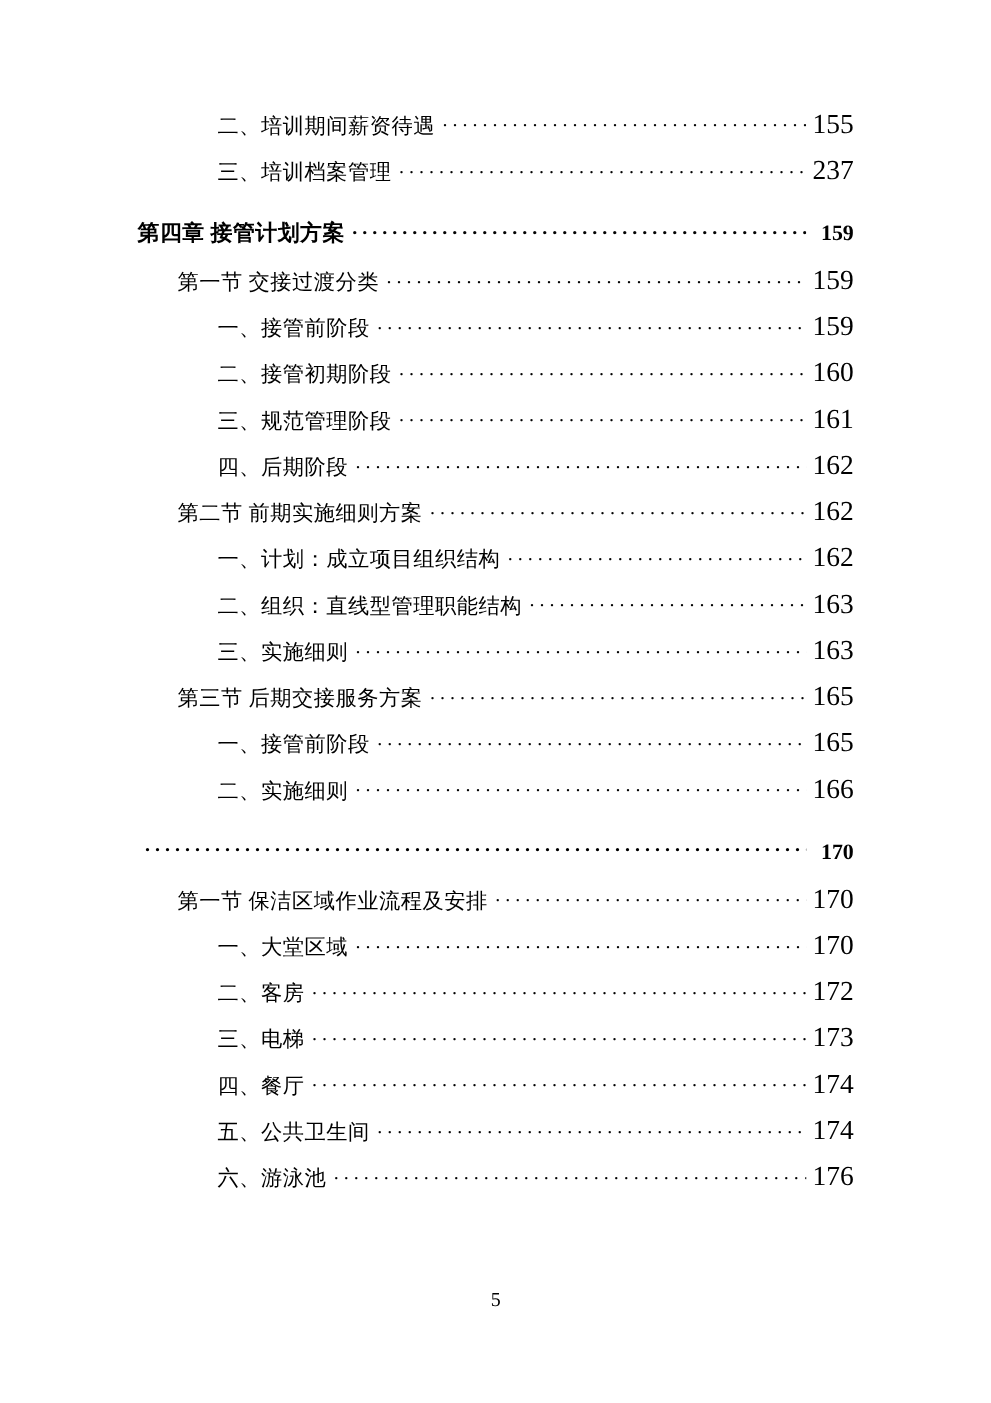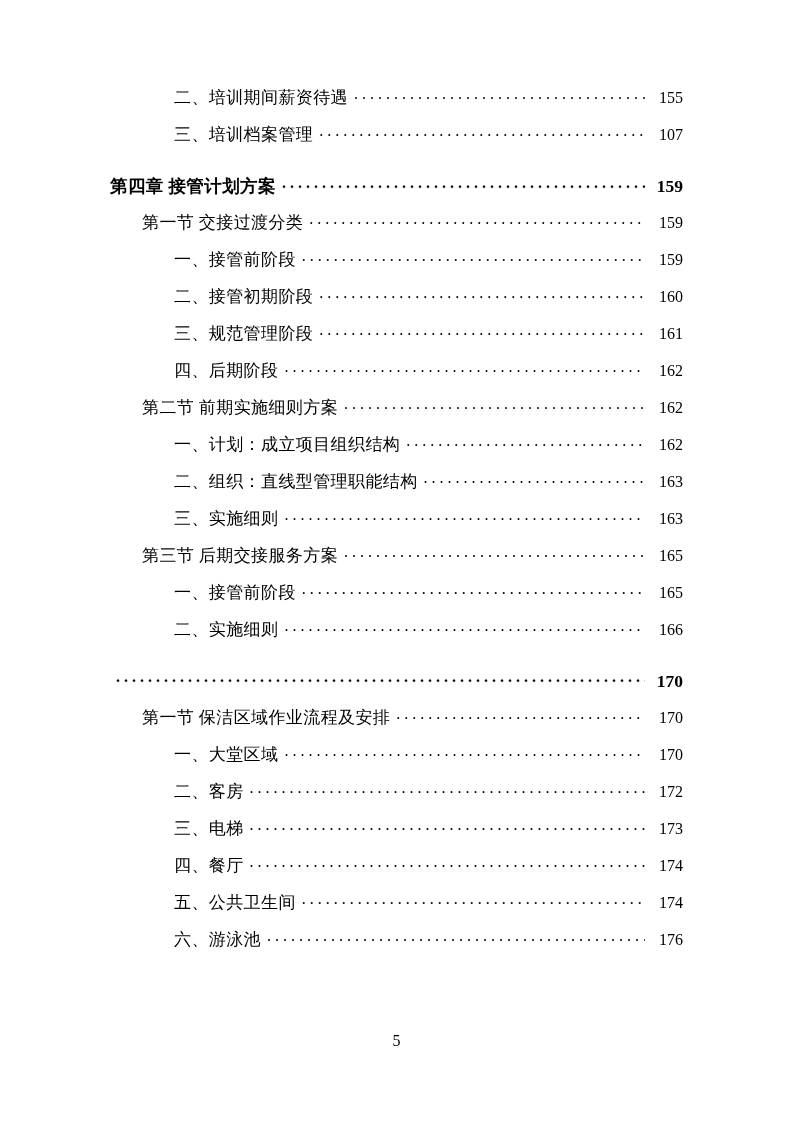--- a/index.html
+++ b/index.html
@@ -61,21 +61,21 @@
     white-space: nowrap;
     font-size: 16px;
     letter-spacing: 0px;
     color: #000;
   }
   .page-num {
     flex: 0 0 auto;
     min-width: 34px;
     text-align: right;
     font-family: "Liberation Serif", serif;
-    font-size: 16px;
+    font-size: 22px;
   }
   .lvl1 .page-num { font-weight: bold; font-size: 17.5px; }
 
   .gap-before {
     margin-top: 14px;
   }
 
   .footer {
     position: absolute;
     left: 0;
@@ -92,21 +92,21 @@
 <div class="page">
   <div class="toc" id="toc">
       <div class="toc-row lvl3">
         <span class="label">二、培训期间薪资待遇</span>
         <span class="dots"></span>
         <span class="page-num">155</span>
       </div>
       <div class="toc-row lvl3">
         <span class="label">三、培训档案管理</span>
         <span class="dots"></span>
-        <span class="page-num">107</span>
+        <span class="page-num">237</span>
       </div>
       <div class="toc-row lvl1 gap-before">
         <span class="label">第四章  接管计划方案</span>
         <span class="dots"></span>
         <span class="page-num">159</span>
       </div>
       <div class="toc-row lvl2">
         <span class="label">第一节  交接过渡分类</span>
         <span class="dots"></span>
         <span class="page-num">159</span>

